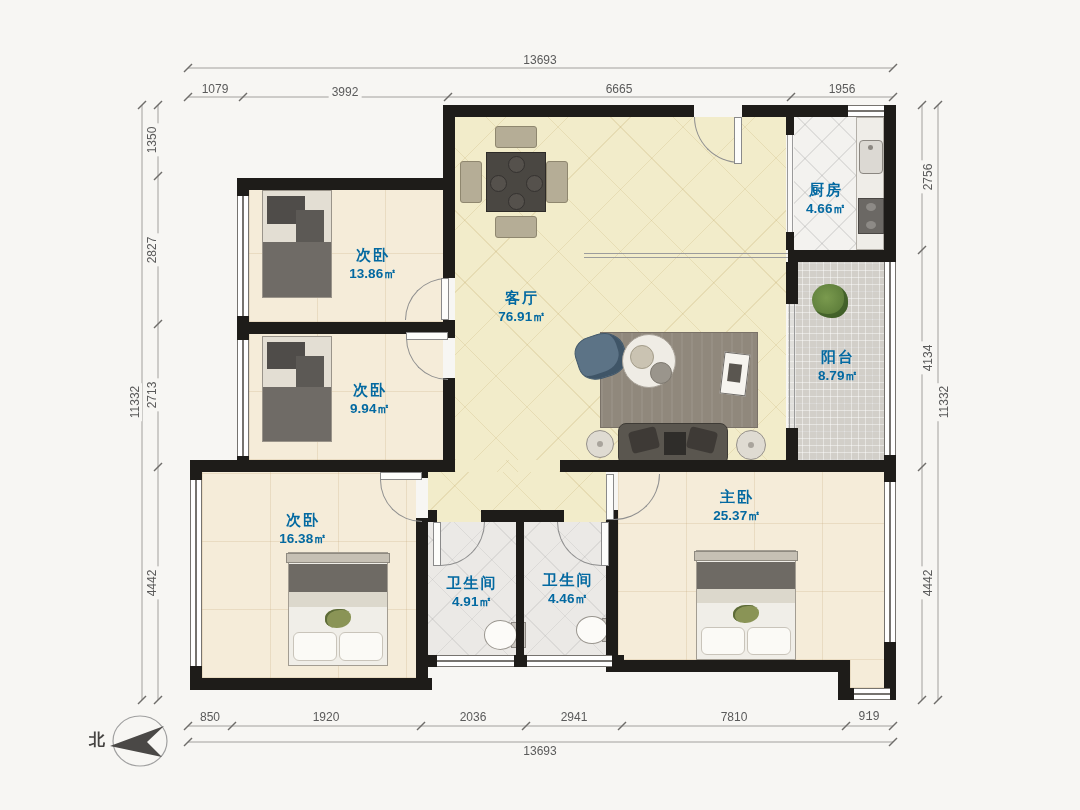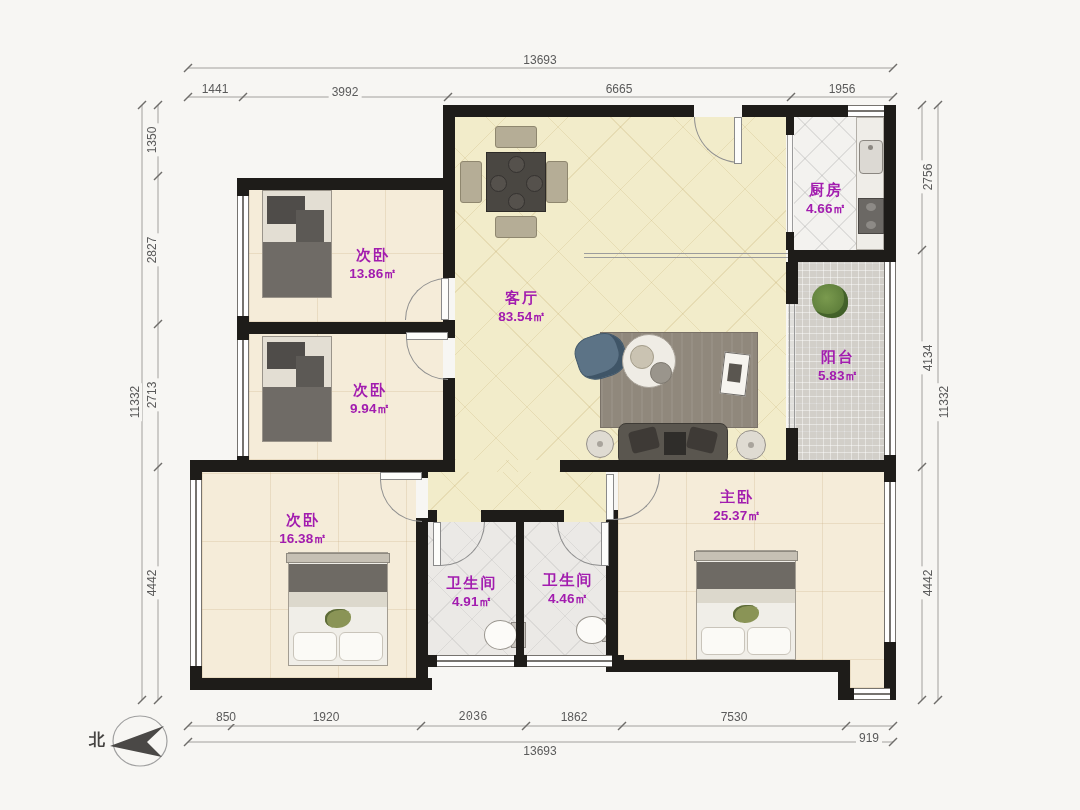--- a/index.html
+++ b/index.html
@@ -66,21 +66,21 @@
   .t-tank{position:absolute;right:0;top:8%;width:30%;height:84%;background:#c9c5bf;border:1px solid #8d8984;}
   .t-bowl{position:absolute;left:0;top:0;width:74%;height:100%;background:#fcfbf8;border:1px solid #9a968f;border-radius:50%;}
   .counter{position:absolute;background:#efede8;border:1px solid #b3afa8;box-sizing:border-box;}
   .sink{position:absolute;background:#dcd9d3;border:1px solid #8b8781;border-radius:4px;}
   .sink::after{content:"";position:absolute;left:35%;top:12%;width:26%;height:16%;border-radius:50%;background:#8b8781;}
   .stove{position:absolute;background:#6b6864;border:1px solid #4a4744;}
   .stove::before,.stove::after{content:"";position:absolute;left:28%;width:42%;height:24%;border-radius:50%;background:#8d8a86;}
   .stove::before{top:12%;} .stove::after{bottom:12%;}
   .plant{position:absolute;background:radial-gradient(circle at 40% 40%,#7a9a4e,#4e6e30);border-radius:48% 52% 45% 55%;box-shadow:inset -4px -4px 0 rgba(40,70,25,.5);}
   
-  .rlabel{position:absolute;transform:translate(-50%,-50%);text-align:center;color:#a21caf;line-height:1.3;white-space:nowrap;}
+  .rlabel{position:absolute;transform:translate(-50%,-50%);text-align:center;color:#0369a1;line-height:1.3;white-space:nowrap;}
   .rlabel .nm{font-size:15px;font-weight:bold;letter-spacing:2px;}
   .rlabel .ar{font-size:13.5px;font-weight:bold;}
   .dim{position:absolute;font-size:12px;color:#5a5a5a;background:#f7f6f3;padding:0 3px;transform:translate(-50%,-50%);white-space:nowrap;}
   .dim.v{transform:translate(-50%,-50%) rotate(-90deg);}
   .north-label{position:absolute;font-size:16px;font-weight:bold;color:#454341;transform:translate(-50%,-50%);}
   svg.overlay{position:absolute;left:0;top:0;pointer-events:none;}
 </style>
 </head>
 <body>
 
@@ -237,29 +237,29 @@
   <div class="rlabel" style="left:373px;top:264px;">
     <div class="nm">次卧</div>
     <div class="ar">13.86㎡</div>
   </div>
   <div class="rlabel" style="left:370px;top:399px;">
     <div class="nm">次卧</div>
     <div class="ar">9.94㎡</div>
   </div>
   <div class="rlabel" style="left:522px;top:307px;">
     <div class="nm">客厅</div>
-    <div class="ar">83.54㎡</div>
+    <div class="ar">76.91㎡</div>
   </div>
   <div class="rlabel" style="left:826px;top:199px;">
     <div class="nm">厨房</div>
     <div class="ar">4.66㎡</div>
   </div>
   <div class="rlabel" style="left:838px;top:366px;">
     <div class="nm">阳台</div>
-    <div class="ar">5.83㎡</div>
+    <div class="ar">8.79㎡</div>
   </div>
   <div class="rlabel" style="left:303px;top:529px;">
     <div class="nm">次卧</div>
     <div class="ar">16.38㎡</div>
   </div>
   <div class="rlabel" style="left:472px;top:592px;">
     <div class="nm">卫生间</div>
     <div class="ar">4.91㎡</div>
   </div>
   <div class="rlabel" style="left:568px;top:589px;">
@@ -313,31 +313,31 @@
       <line x1="934" y1="109" x2="942" y2="101"></line>
         <line x1="934" y1="704" x2="942" y2="696"></line>
     </g>
     <g>
       <ellipse cx="140" cy="741" rx="27" ry="25" stroke="#a0a0a0" stroke-width="1.2" fill="none"></ellipse>
       <polygon points="110,746 164,726 147,742 162,757" fill="#4a4846"></polygon>
     </g>
   </svg>
 
   <span class="dim" style="left:540px;top:60px;">13693</span>
-  <span class="dim" style="left:215px;top:89px;">1441</span>
+  <span class="dim" style="left:215px;top:89px;">1079</span>
   <span class="dim" style="left:345px;top:92px;">3992</span>
   <span class="dim" style="left:619px;top:89px;">6665</span>
   <span class="dim" style="left:842px;top:89px;">1956</span>
 
-  <span class="dim" style="left:210px;top:717px;margin-left:16px;">850</span>
+  <span class="dim" style="left:210px;top:717px;">850</span>
   <span class="dim" style="left:326px;top:717px;">1920</span>
-  <span class="dim" style="left:473px;top:717px;font-family:Liberation Mono, monospace;">2036</span>
-  <span class="dim" style="left:574px;top:717px;">1862</span>
-  <span class="dim" style="left:734px;top:717px;">7530</span>
-  <span class="dim" style="left:869px;top:738px;">919</span>
+  <span class="dim" style="left:473px;top:717px;">2036</span>
+  <span class="dim" style="left:574px;top:717px;">2941</span>
+  <span class="dim" style="left:734px;top:717px;">7810</span>
+  <span class="dim" style="left:869px;top:717px;font-family:Liberation Mono, monospace;">919</span>
   <span class="dim" style="left:540px;top:751px;">13693</span>
 
   <span class="dim v" style="left:135px;top:402px;">11332</span>
   <span class="dim v" style="left:152px;top:140px;">1350</span>
   <span class="dim v" style="left:152px;top:250px;">2827</span>
   <span class="dim v" style="left:152px;top:395px;">2713</span>
   <span class="dim v" style="left:152px;top:583px;">4442</span>
 
   <span class="dim v" style="left:928px;top:177px;">2756</span>
   <span class="dim v" style="left:928px;top:358px;">4134</span>

